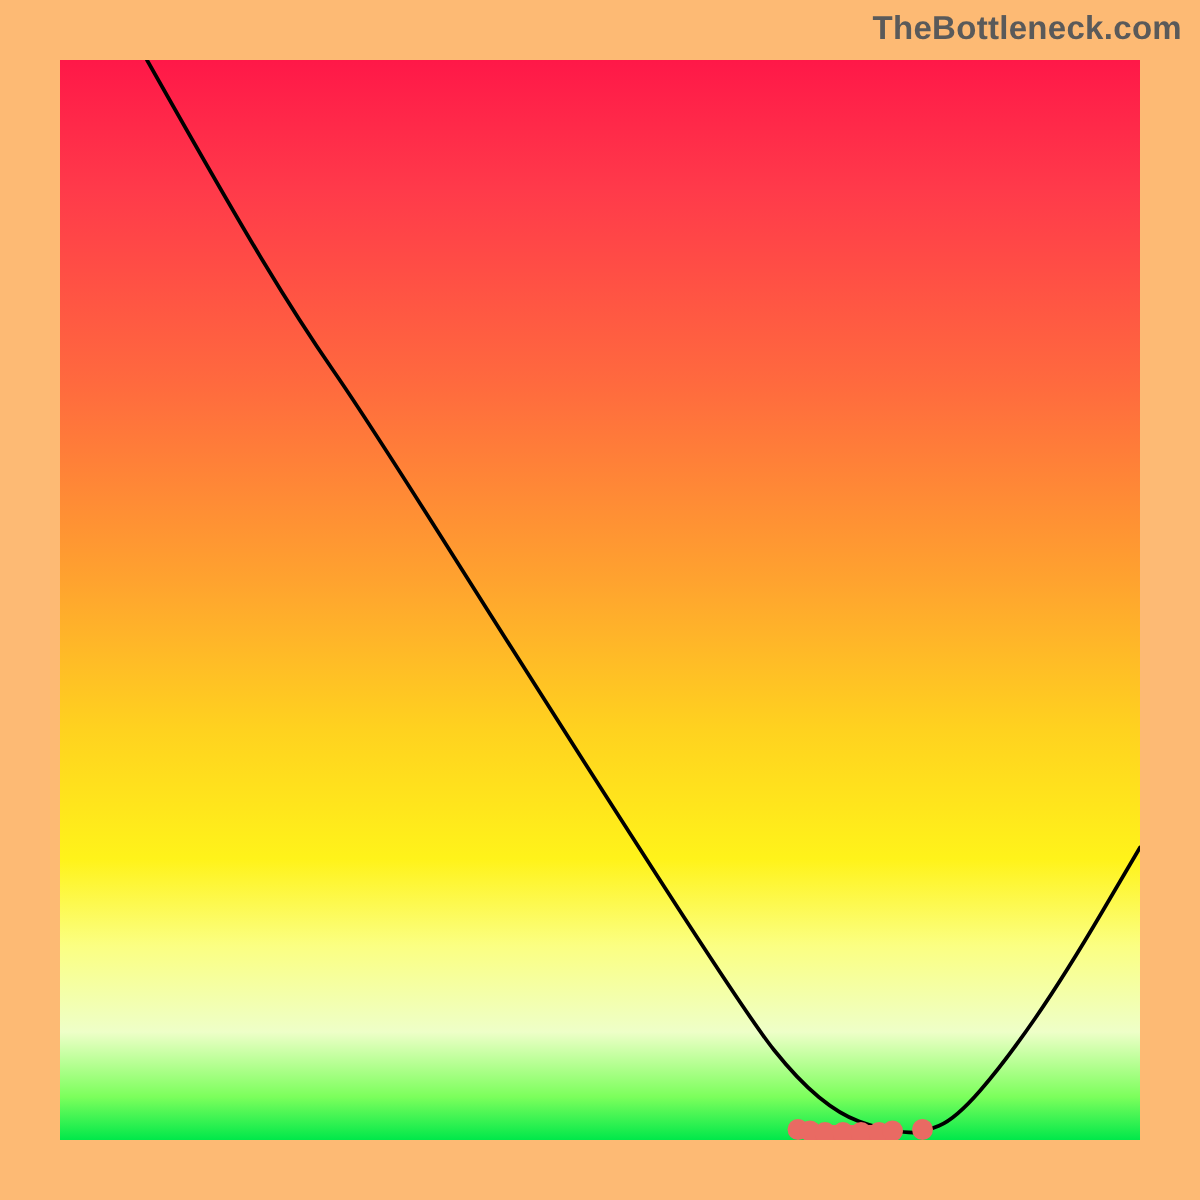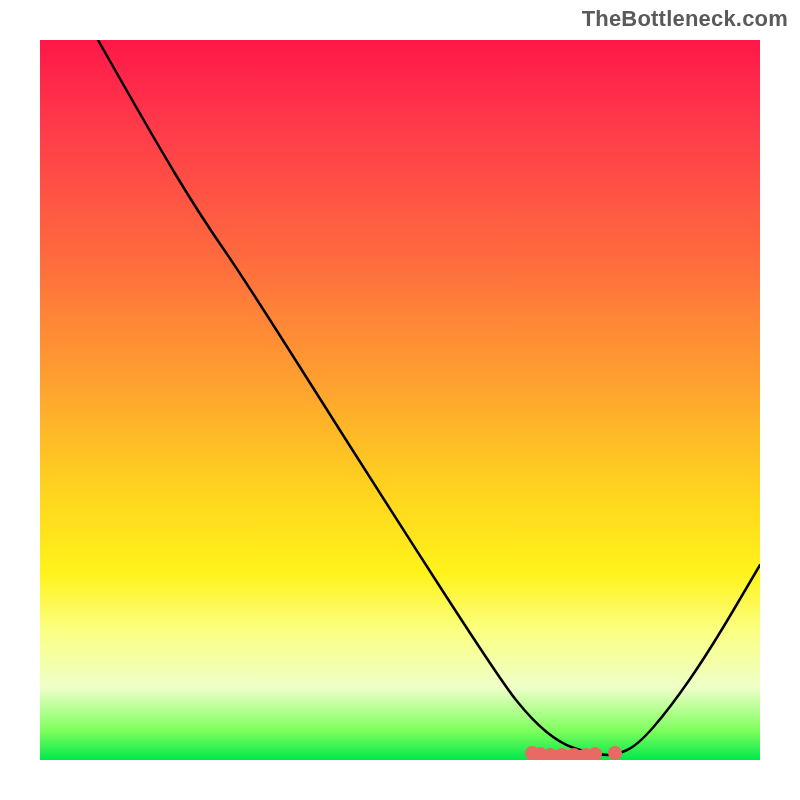--- a/index.html
+++ b/index.html
@@ -8,21 +8,21 @@
     width: 800px;
     height: 800px;
     background: #000;
     overflow: hidden;
     font-family: Arial, Helvetica, sans-serif;
   }
   .stage {
     position: relative;
     width: 800px;
     height: 800px;
-    background: #ffffff;
+    background: #fdba74;
   }
   .watermark {
     position: absolute;
     top: 6px;
     right: 12px;
     color: #5a5a5a;
     font-size: 22px;
     font-weight: 600;
     letter-spacing: 0.2px;
     user-select: none;

